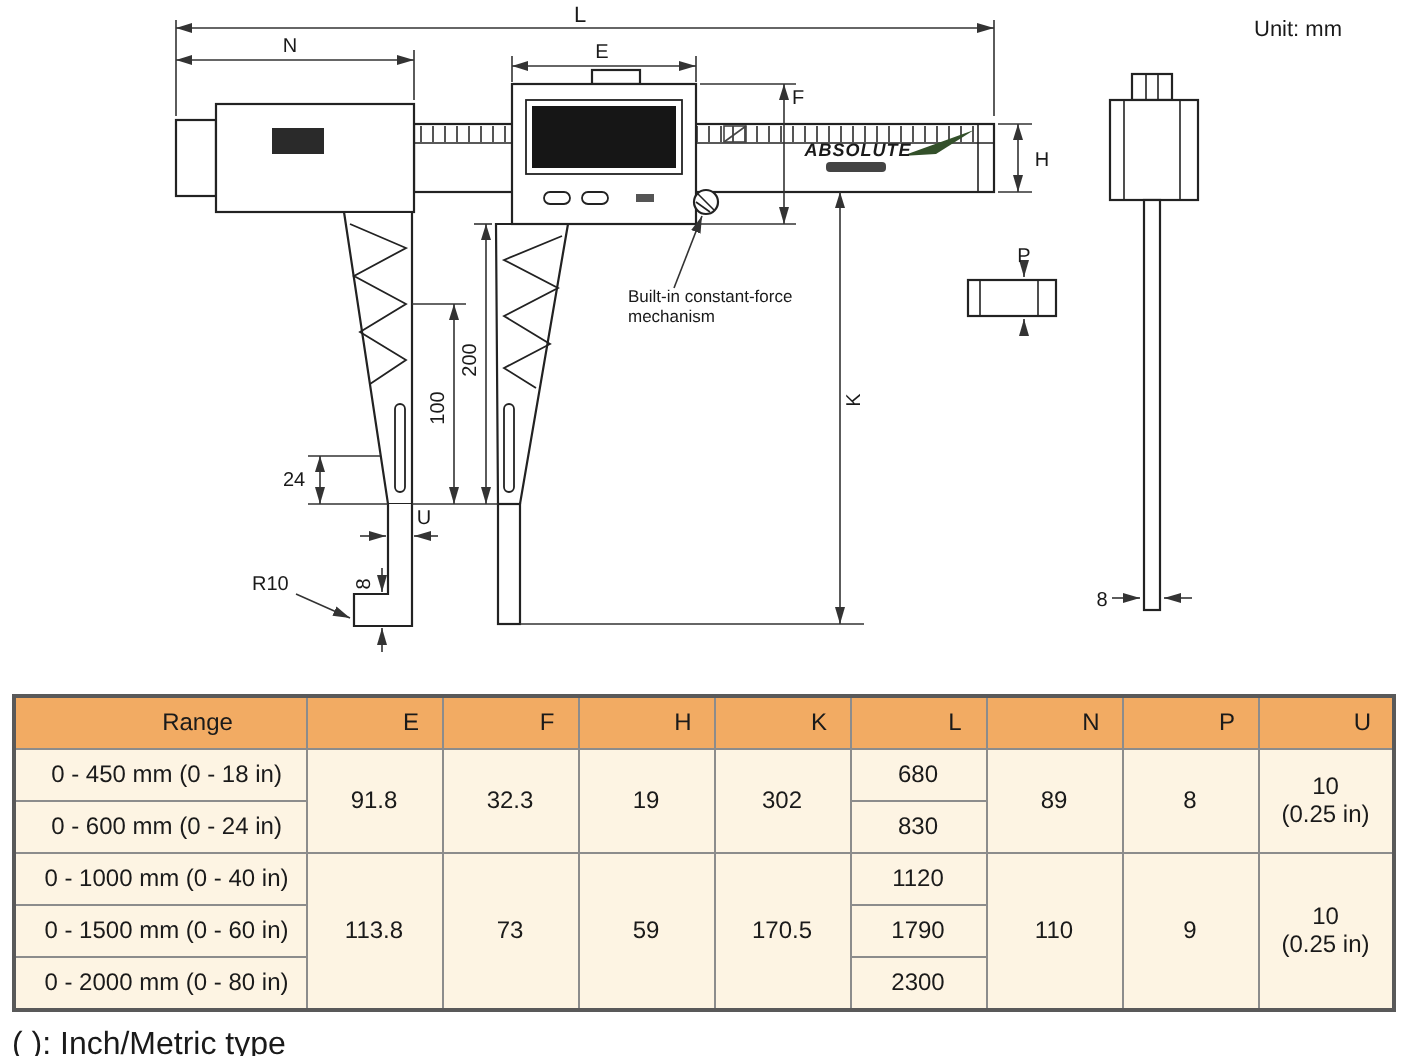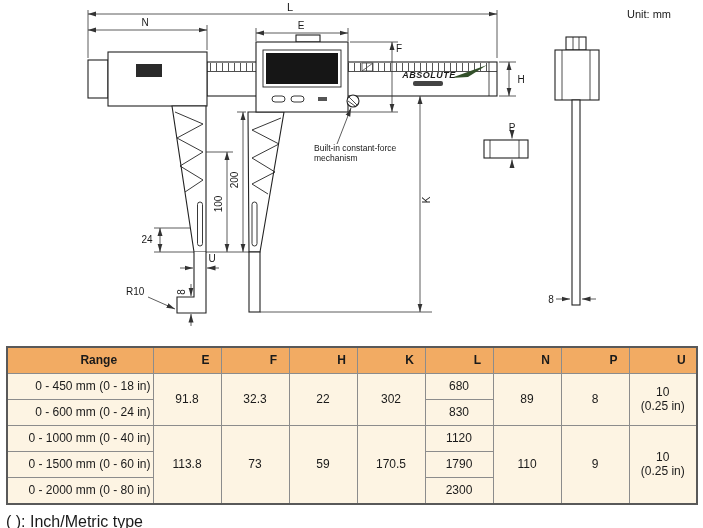--- a/index.html
+++ b/index.html
@@ -3,23 +3,23 @@
 <meta charset="utf-8">
 <style>
   html,body{margin:0;padding:0;background:#ffffff;}
   body{width:703px;height:528px;font-family:"Liberation Sans",sans-serif;color:#1a1a1a;overflow:hidden;}
   .page{position:relative;width:703px;height:528px;}
   svg text{font-family:"Liberation Sans",sans-serif;fill:#1a1a1a;}
   .spec-table{border-collapse:collapse;margin:4px 0 0 6px;table-layout:fixed;
               border:2px solid #595959;font-size:12px;}
   .spec-table th,.spec-table td{border:1px solid #8c8c8c;text-align:center;
               padding:2px 2px;height:21px;line-height:1.15;}
-  .spec-table th{background:#f2ab63;font-weight:700;padding-left:39px;}
+  .spec-table th{background:#f2ab63;font-weight:400;padding-left:39px;}
   .spec-table td{background:#fdf4e3;}
-  .spec-table td.range{text-align:right;padding-left:8px;}
+  .spec-table td.range{text-align:center;padding-left:8px;}
   .footnote{font-size:16px;margin:8px 5px 0 6px;}
 </style>
 </head>
 <body>
 
 <div class="page">
 
 <svg width="703" height="338" viewBox="0 0 703 338">
   <defs>
     <marker id="ae" markerUnits="userSpaceOnUse" markerWidth="9" markerHeight="6" refX="8.5" refY="3" orient="auto">
@@ -172,21 +172,21 @@
     <th>K</th>
     <th>L</th>
     <th>N</th>
     <th>P</th>
     <th>U</th>
   </tr>
   <tr>
     <td class="range">0 - 450 mm (0 - 18 in)</td>
     <td rowspan="2">91.8</td>
     <td rowspan="2">32.3</td>
-    <td rowspan="2">22</td>
+    <td rowspan="2">19</td>
     <td rowspan="2">302</td>
     <td>680</td>
     <td rowspan="2">89</td>
     <td rowspan="2">8</td>
     <td rowspan="2">
       <div>10</div>
       <div>(0.25 in)</div>
     </td>
   </tr>
   <tr>

